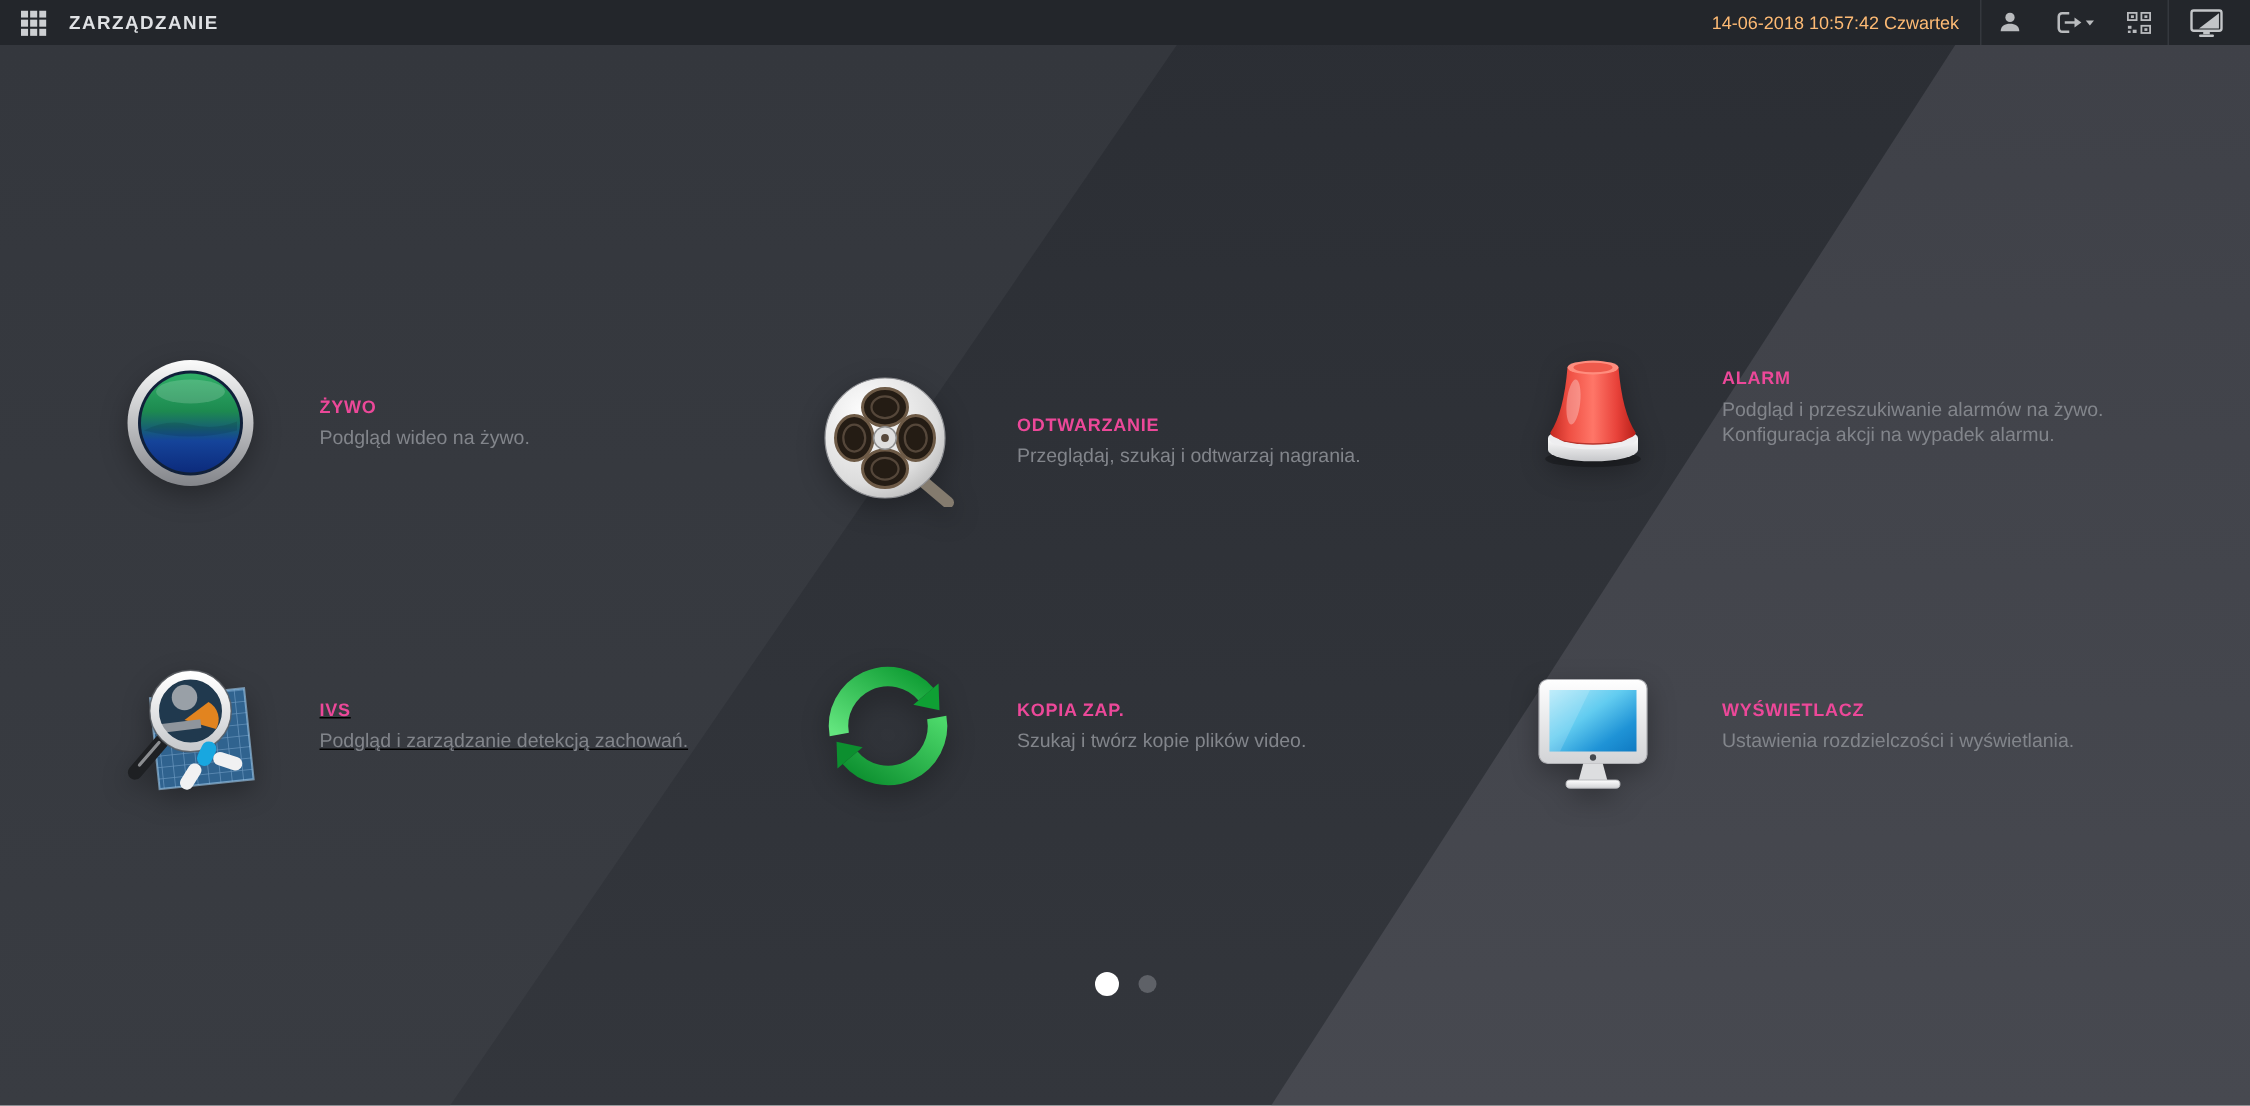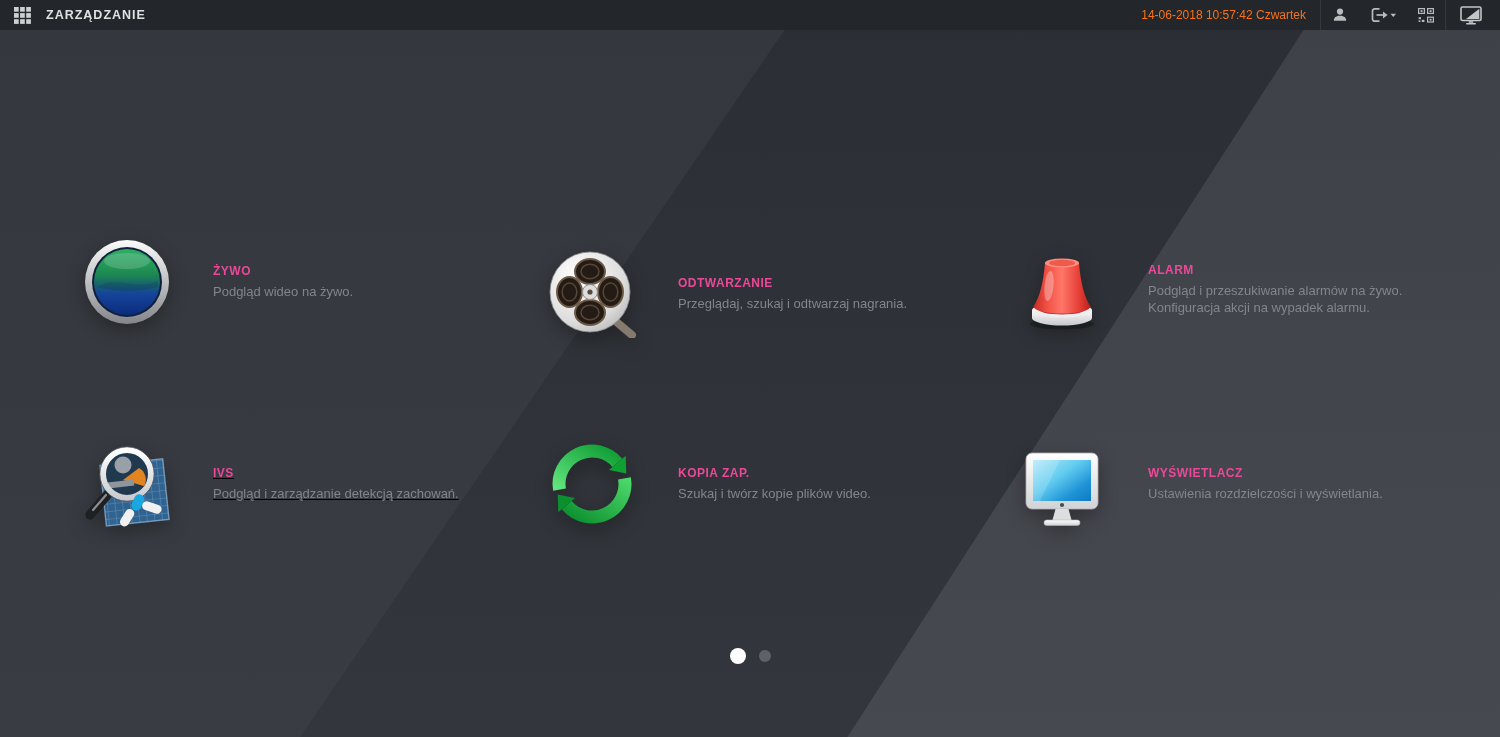--- a/index.html
+++ b/index.html
@@ -24,42 +24,42 @@
   
   .topbar{
     position:absolute;top:0;left:0;width:1500px;height:30px;z-index:5;
     background:#23262b;display:flex;justify-content:space-between;
   }
   .tb-left{display:flex;align-items:center;height:30px;padding-left:14px;}
   .app-title{
     margin-left:15px;font-size:12.5px;font-weight:bold;color:#dfe1e4;letter-spacing:1px;
   }
   .tb-right{display:flex;align-items:center;height:30px;padding-right:10px;}
-  .datetime{font-size:12px;color:#f97316;margin-right:14px;white-space:nowrap;}
+  .datetime{font-size:12px;color:#fdba74;margin-right:14px;white-space:nowrap;}
   .vdiv{width:1px;height:30px;background:#35383e;}
   .tb-icon{
     display:flex;align-items:center;justify-content:center;
     height:30px;padding:0 11px;cursor:pointer;
   }
   .tb-icon svg{display:block;}
   
   .tile{
     position:absolute;display:flex;align-items:center;height:88px;width:462px;
     cursor:pointer;z-index:2;
   }
   .tile-icon{width:88px;height:88px;flex:0 0 88px;}
   .tile-icon svg{display:block;filter:drop-shadow(0 6px 9px rgba(0,0,0,0.30));}
   .tile-text{margin-left:42px;max-width:330px;}
   .tile-title{
     font-size:12px;font-weight:bold;color:#ec4899;letter-spacing:0.5px;margin-bottom:6px;
   }
   .tile-desc{font-size:13px;color:#82858b;line-height:1.3;}
   .t1{left:83px;top:238px;}
   .t2{left:548px;top:250px;}
-  .t3{left:1018px;top:246px;}
+  .t3{left:1018px;top:228px;}
   .t4{left:83px;top:440px;text-decoration:underline;}
   .t5{left:548px;top:440px;}
   .t6{left:1018px;top:440px;align-items:center;}
   
   .dots{
     position:absolute;left:0;top:646px;width:1500px;height:20px;z-index:2;
     display:flex;align-items:center;justify-content:center;gap:13px;
   }
   .dot{width:12px;height:12px;border-radius:50%;background:#5e6167;cursor:pointer;}
   .dot.active{width:16px;height:16px;background:#ffffff;}

